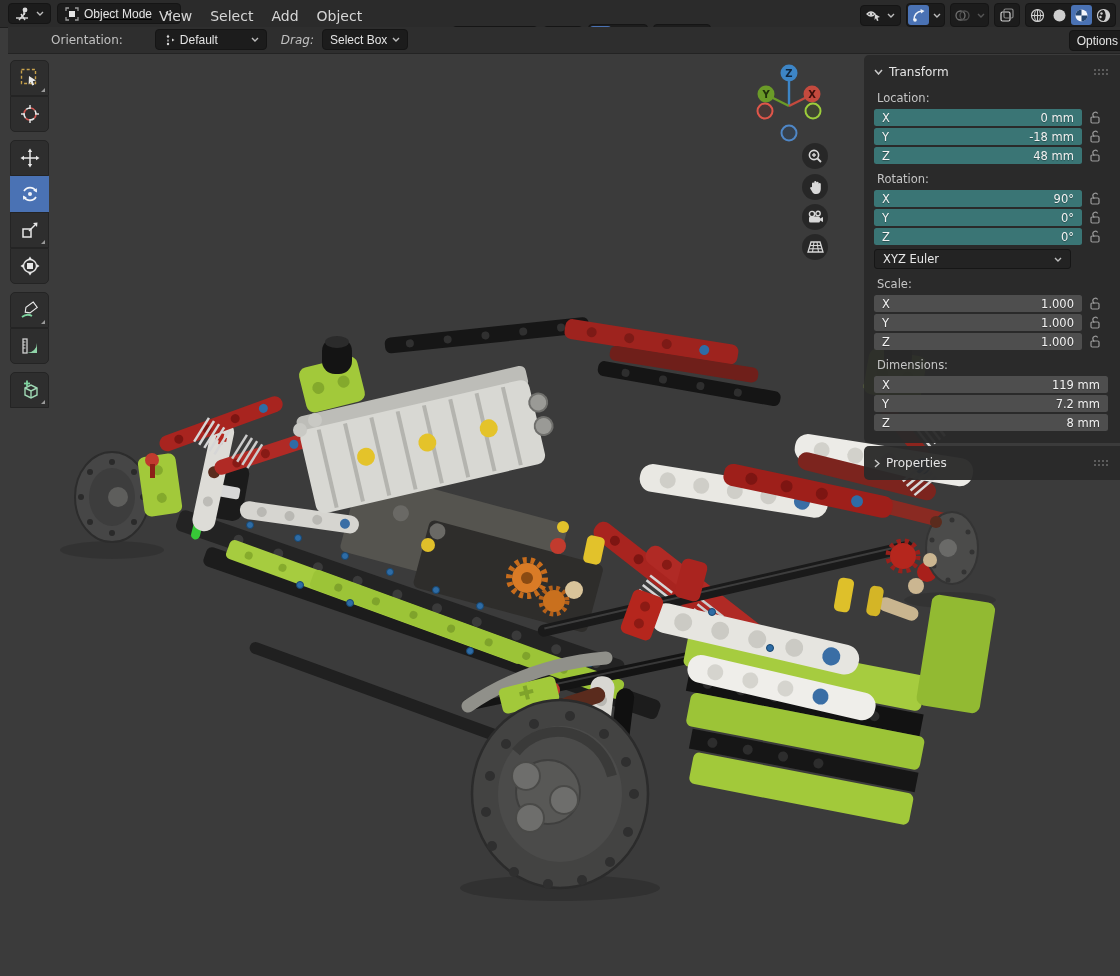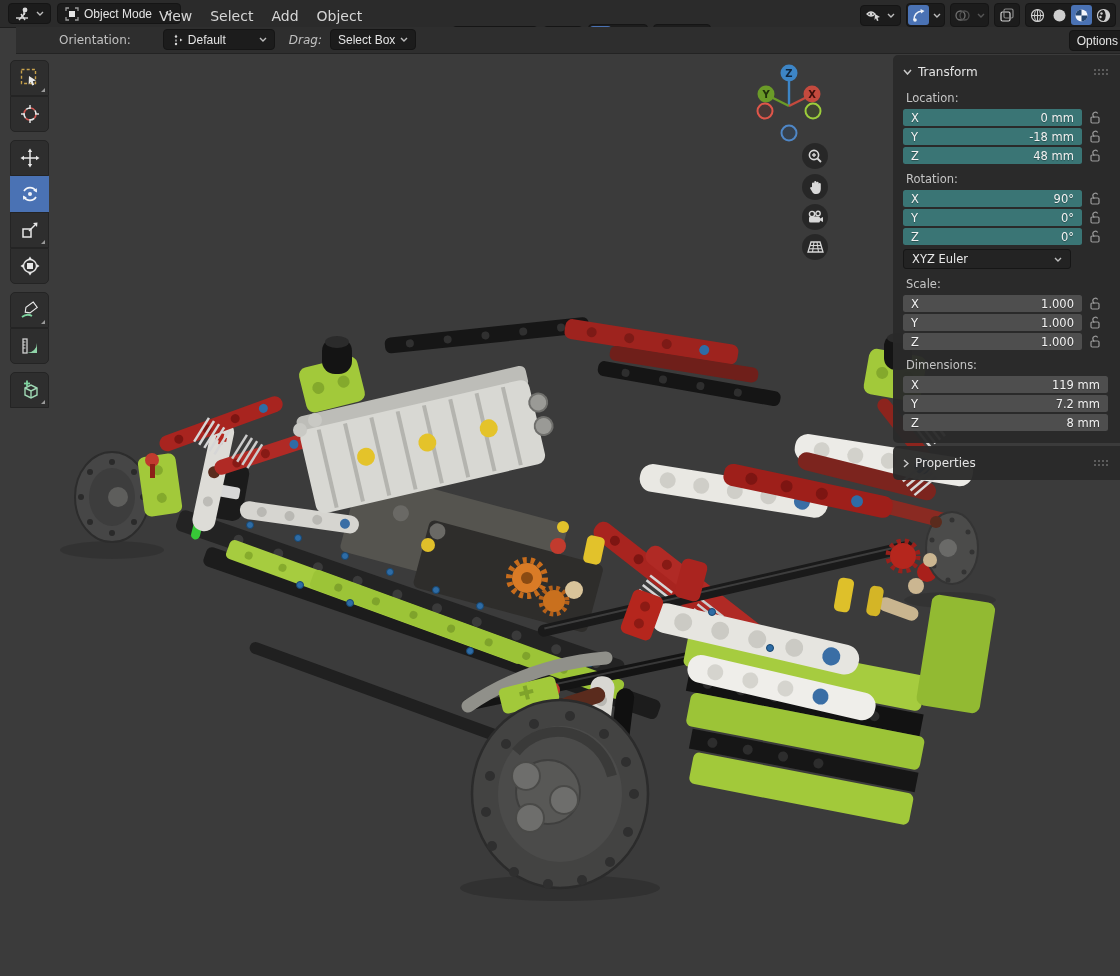--- a/index.html
+++ b/index.html
@@ -2,21 +2,21 @@
 <html><head>
 <meta charset="utf-8">
 <style>
   html,body{margin:0;padding:0;background:#222;}
   .stage{position:relative;width:1120px;height:976px;overflow:hidden;
          background:#3b3b3b;font-family:"DejaVu Sans",sans-serif;
          -webkit-font-smoothing:antialiased;}
   
   .hdr{position:absolute;left:0;right:0;height:27px;background:#2b2b2b;
        border-bottom:1px solid #1e1e1e;z-index:30;}
-  .hdr2{position:absolute;left:16px;right:0;top:27px;height:26px;background:#2e2e2e;
+  .hdr2{position:absolute;left:8px;right:0;top:27px;height:26px;background:#2e2e2e;
         border-bottom:1px solid #232323;z-index:30;}
   .dd{display:inline-flex;align-items:center;gap:5px;height:21px;
       background:#1c1c1c;border:1px solid #151515;border-radius:4px;
       padding:0 7px;color:#e4e4e4;font-size:12px;white-space:nowrap;}
   .menu-item{display:inline-block;padding:0 9px;color:#d6d6d6;font-size:14px;line-height:27px;}
   .abs{position:absolute;top:3px;display:flex;align-items:center;}
   .tgroup{display:inline-flex;align-items:center;background:#1c1c1c;
           border:1px solid #151515;border-radius:4px;height:22px;padding:0 1px;gap:1px;}
   .tbtn{width:21px;height:20px;display:flex;align-items:center;justify-content:center;border-radius:3px;}
   .tbtn.on{background:#4a72b4;}
@@ -28,21 +28,21 @@
   .tool{width:37px;height:34px;background:#2e2e2e;border:1px solid #242424;
         display:flex;align-items:center;justify-content:center;position:relative;}
   .tool:first-child{border-radius:5px 5px 0 0;}
   .tool.grp-end{border-radius:0 0 5px 5px;}
   .tool.solo-top{border-radius:5px 5px 0 0;}
   .tool.active{background:#4a72b4;border-color:#4a72b4;}
   .gap{height:8px;}
   .tool.sub::after{content:"";position:absolute;right:3px;bottom:3px;
      border-left:4px solid transparent;border-bottom:4px solid #9a9a9a;}
   
-  .npanel{position:absolute;top:55px;right:0;width:227px;z-index:20;}
+  .npanel{position:absolute;top:55px;right:0;width:256px;z-index:20;}
   .panelbox{background:rgba(42,42,42,.96);border-radius:5px 0 0 5px;
             padding:6px 12px 10px 10px;}
   .panelhead{display:flex;align-items:center;gap:6px;height:22px;color:#e3e3e3;font-size:12px;}
   .grip{margin-left:auto;width:14px;height:6px;position:relative;}
   .grip i{position:absolute;width:2px;height:2px;background:#6e6e6e;border-radius:50%;
           box-shadow:4px 0 #6e6e6e,8px 0 #6e6e6e,12px 0 #6e6e6e,
                      0 4px #6e6e6e,4px 4px #6e6e6e,8px 4px #6e6e6e,12px 4px #6e6e6e;}
   .seclbl{color:#c5c5c5;font-size:11.5px;margin:8px 0 4px 3px;}
   .prow{display:flex;align-items:center;margin-bottom:2px;}
   .frow{flex:1;display:flex;align-items:center;height:17px;border-radius:2.5px;
@@ -484,21 +484,21 @@
         <path d="M516,752 A56,60 0 0 1 612,776" stroke="#3a3a39" stroke-width="10" fill="none"></path>
         <circle cx="548" cy="792" r="32" fill="#585856" stroke="#3f3f3e" stroke-width="2"></circle>
         <circle cx="526" cy="776" r="14" fill="#6e6e6c" stroke="#4a4a48" stroke-width="2"></circle>
         <circle cx="564" cy="800" r="14" fill="#6e6e6c" stroke="#4a4a48" stroke-width="2"></circle>
         <circle cx="530" cy="818" r="14" fill="#6e6e6c" stroke="#4a4a48" stroke-width="2"></circle>
       </g>
     </svg>
   </div>
 
   <div class="hdr">
-    <div class="abs" style="left:8px;gap:6px;">
+    <div class="abs" style="left:8px;gap:6px;text-decoration:underline;">
       <button class="dd" style="padding:0 6px;">
         <span>
           <svg width="16" height="14" viewBox="0 0 16 14">
             <line x1="1" y1="11" x2="13" y2="11" stroke="#d9d9d9" stroke-width="1.4"></line>
             <line x1="4" y1="13" x2="10" y2="6" stroke="#d9d9d9" stroke-width="1.4"></line>
             <line x1="10" y1="13" x2="6" y2="7" stroke="#d9d9d9" stroke-width="1.4"></line>
             <line x1="9" y1="8" x2="9" y2="4" stroke="#d9d9d9" stroke-width="1.4"></line>
             <circle cx="10" cy="3" r="2.4" fill="#d9d9d9"></circle>
           </svg>
         </span>

